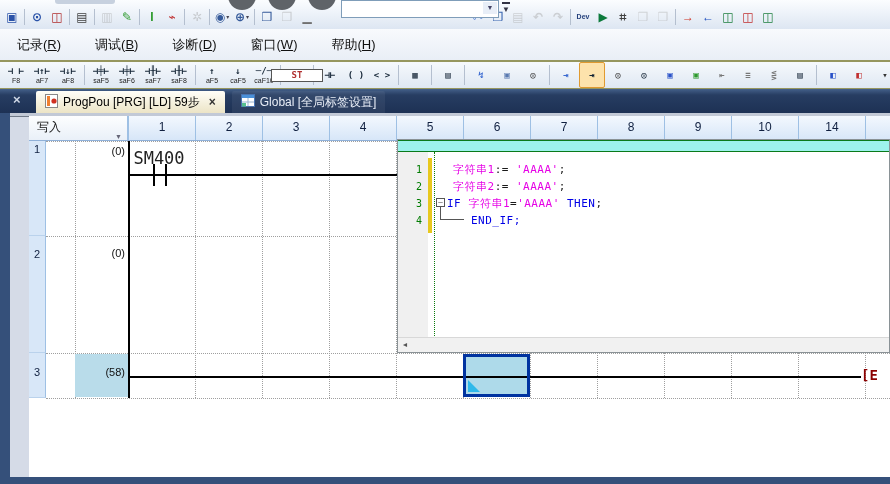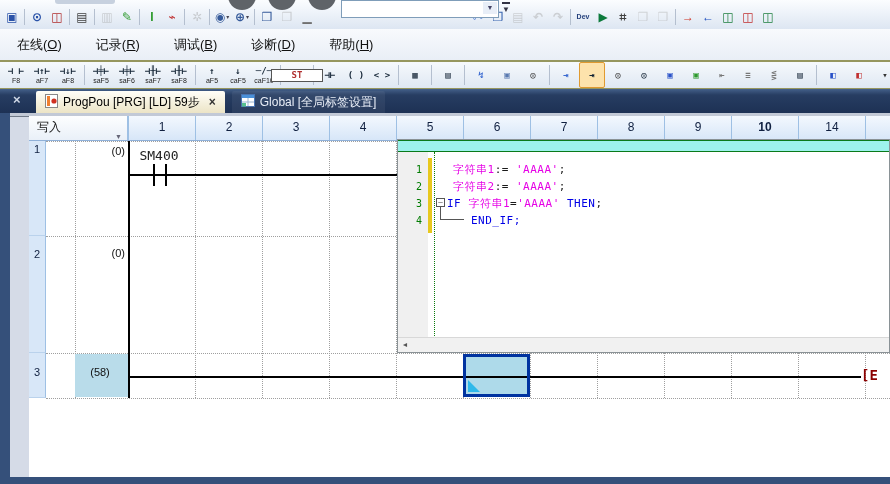--- a/index.html
+++ b/index.html
@@ -69,21 +69,21 @@
        text-align:center;line-height:23px;font-size:12px;color:#102040;}
   .rnc{position:absolute;left:0;width:17px;box-sizing:border-box;background:#d8e7f8;
        border-right:1px solid #9ec0e4;border-bottom:1px solid #bad2ec;text-align:center;
        font-size:11px;color:#102040;}
   .step{position:absolute;left:46px;width:50px;text-align:right;font-size:11px;color:#111;z-index:2;}
   .vdot{position:absolute;width:0;border-left:1px dotted #9f9f9f;z-index:1;}
   .hdot{position:absolute;height:0;border-top:1px dotted #9f9f9f;z-index:1;}
   .rail{position:absolute;width:2px;background:#000;z-index:2;}
   .wire{position:absolute;height:2px;background:#000;z-index:2;}
   .tick{position:absolute;width:2px;height:22px;background:#000;z-index:2;}
-  .clabel{position:absolute;font-family:"DejaVu Sans Mono",monospace;font-size:13px;color:#222;
+  .clabel{position:absolute;font-family:"DejaVu Sans Mono",monospace;font-size:17px;color:#222;
        text-align:center;z-index:2;}
   .stephl{position:absolute;left:46px;top:238px;width:53px;height:43px;background:#b9dcea;z-index:1;}
   .selcell{position:absolute;left:434px;top:238px;width:67px;height:43px;box-sizing:border-box;
        border:3px solid #0033a0;background:#aedaea;z-index:4;}
   .selcell .cline{position:absolute;left:0;top:19px;width:100%;height:2px;background:#000;}
   .selcell .tri{position:absolute;left:2px;bottom:2px;width:0;height:0;
        border-bottom:12px solid #2fb9ea;border-right:12px solid transparent;}
   .endfrag{position:absolute;left:832px;top:251px;font-family:"DejaVu Sans Mono",monospace;
        font-weight:bold;font-size:14px;color:#8b0000;z-index:3;}
   
@@ -223,24 +223,24 @@
         <span class="tbtn">
           <span class="g" style="color: rgb(192, 48, 48);">◫</span>
         </span>
         <span class="tbtn">
           <span class="g" style="color: rgb(32, 128, 64);">◫</span>
         </span>
       </div>
   </div>
 
   <div class="menubar" id="menubar">
-      <div class="mitem"><span>在线</span>(<u>O</u>)</div>
       <div class="mitem"><span>记录</span>(<u>R</u>)</div>
       <div class="mitem"><span>调试</span>(<u>B</u>)</div>
       <div class="mitem"><span>诊断</span>(<u>D</u>)</div>
+      <div class="mitem"><span>窗口</span>(<u>W</u>)</div>
       <div class="mitem"><span>帮助</span>(<u>H</u>)</div>
     </div>
   <div class="goldline" style="top:60px;"></div>
 
   <div class="tb-b" id="tbb">
       <span class="lbtn">
         <span class="lg">⊣ ⊢</span>
         <span class="lc">F8</span>
       </span>
       <span class="lbtn">
@@ -396,21 +396,21 @@
       <div id="colheads">
           <div class="colh" style="left: 99px; width: 67px;">1</div>
           <div class="colh" style="left: 166px; width: 67px;">2</div>
           <div class="colh" style="left: 233px; width: 67px;">3</div>
           <div class="colh" style="left: 300px; width: 67px;">4</div>
           <div class="colh" style="left: 367px; width: 67px;">5</div>
           <div class="colh" style="left: 434px; width: 67px;">6</div>
           <div class="colh" style="left: 501px; width: 67px;">7</div>
           <div class="colh" style="left: 568px; width: 67px;">8</div>
           <div class="colh" style="left: 635px; width: 67px;">9</div>
-          <div class="colh" style="left: 702px; width: 67px; font-weight: bold;">10</div>
+          <div class="colh" style="left: 702px; width: 67px;">10</div>
           <div class="colh" style="left: 769px; width: 67px;">14</div>
           <div class="colh" style="left: 836px; width: 25px;"></div>
         </div>
     </div>
     <div id="gridlines">
         <div class="vdot" style="left: 46px; top: 25px; height: 257px;"></div>
         <div class="vdot" style="left: 166px; top: 25px; height: 257px;"></div>
         <div class="vdot" style="left: 233px; top: 25px; height: 257px;"></div>
         <div class="vdot" style="left: 300px; top: 25px; height: 257px;"></div>
         <div class="vdot" style="left: 367px; top: 25px; height: 257px;"></div>
@@ -427,21 +427,21 @@
         <div class="hdot" style="left: 17px; top: 282px; width: 844px;"></div>
       </div>
     <div id="rownums">
         <div class="rnc" style="top: 25px; height: 95px; padding-top: 2px;">1</div>
         <div class="rnc" style="top: 120px; height: 117px; padding-top: 12px;">2</div>
         <div class="rnc" style="top: 237px; height: 45px; padding-top: 13px;">3</div>
       </div>
     <div id="steps">
         <div class="step" style="top: 29px;">(0)</div>
         <div class="step" style="top: 131px;">(0)</div>
-        <div class="step" style="top: 250px; text-align: center;">(58)</div>
+        <div class="step" style="top: 250px;">(58)</div>
       </div>
 
     <div class="rail" style="left:99px;top:25px;height:257px;"></div>
 
     <div class="clabel" style="left:104px;top:32px;width:52px;">SM400</div>
     <div class="wire" style="left:99px;top:58px;width:269px;"></div>
     <div class="tick" style="left:124px;top:48px;"></div>
     <div class="tick" style="left:136px;top:48px;"></div>
 
     <div class="stephl"></div>

